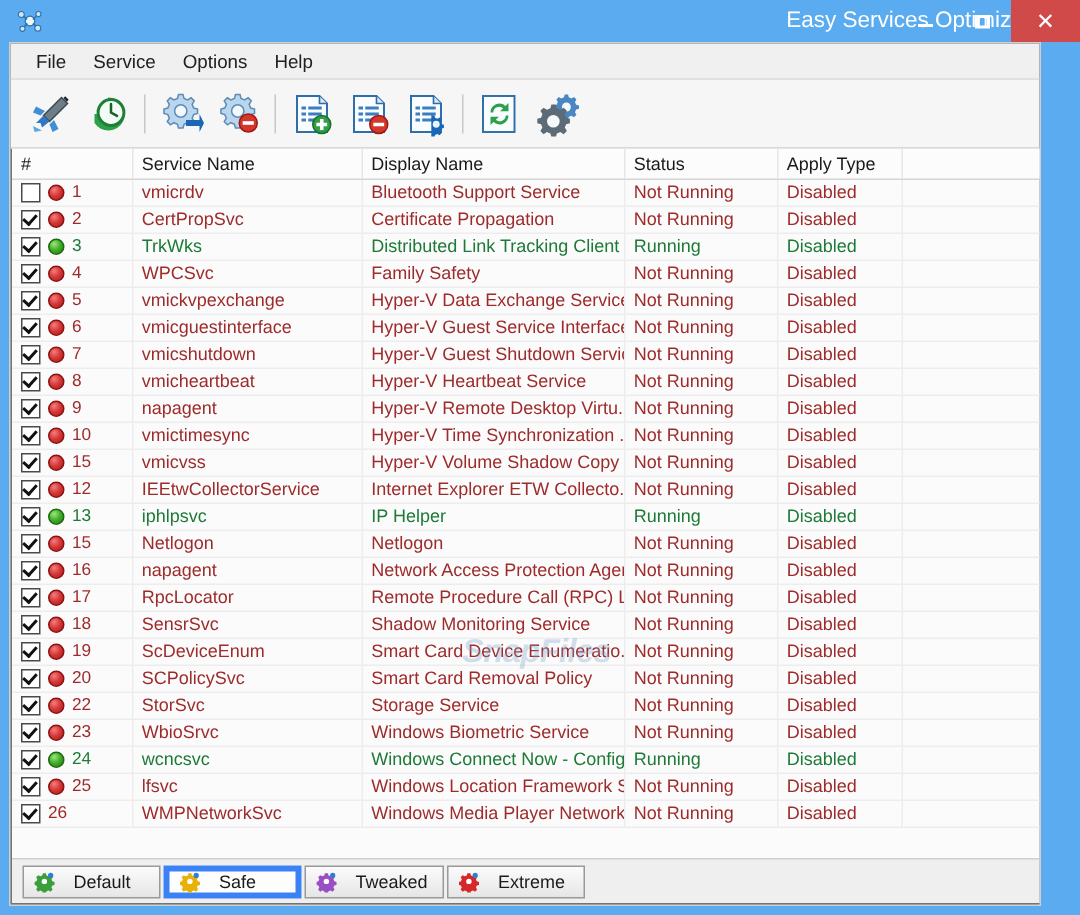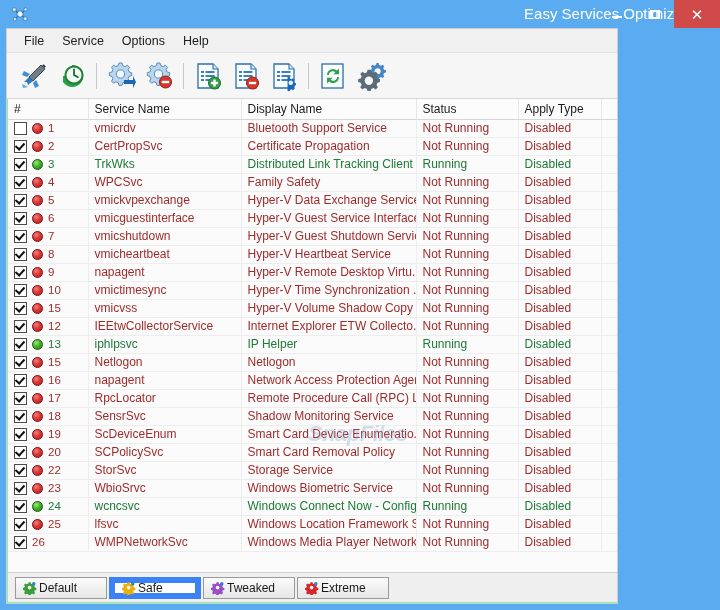--- a/index.html
+++ b/index.html
@@ -55,22 +55,22 @@
   }
   .glyph-max {
     width: 10px; height: 9px; border: 2px solid #fff; box-sizing: border-box;
   }
   .glyph-close { font-size: 15px; line-height: 1; font-weight: 400; }
 
   
   #client {
     position: absolute;
     left: 6px; top: 28px;
-    width: 612px; height: 576px;
-    background: #86efac;
+    width: 688px; height: 576px;
+    background: #737373;
     border: 1px solid #cfcfcf;
     box-sizing: border-box;
     overflow: hidden;
   }
 
   
   #menubar {
     height: 23px;
     background: #f0f0f0;
     display: flex; align-items: center;
@@ -209,27 +209,27 @@
   .tab {
     height: 22px;
     min-width: 92px;
     margin-right: 2px;
     border: 1px solid #9a9a9a;
     background: linear-gradient(#fbfbfb, #e6e6e6);
     display: flex; align-items: center;
     padding: 0 10px 0 7px;
     font-size: 12px;
     color: #1a1a1a;
-    gap: 2px;
+    gap: 12px;
     box-sizing: border-box;
     cursor: default;
   }
   .tab.active {
     background: #fdfdfd;
-    border: 6px solid #3b82f6;
+    border: 4px solid #3b82f6;
     box-shadow: inset 0 0 0 1px #ffffff;
   }
   .gear-ico { width: 14px; height: 14px; flex: 0 0 auto; }
 </style>
 </head>
 <body>
 
 <div id="app">
 
   <div id="titlebar">

